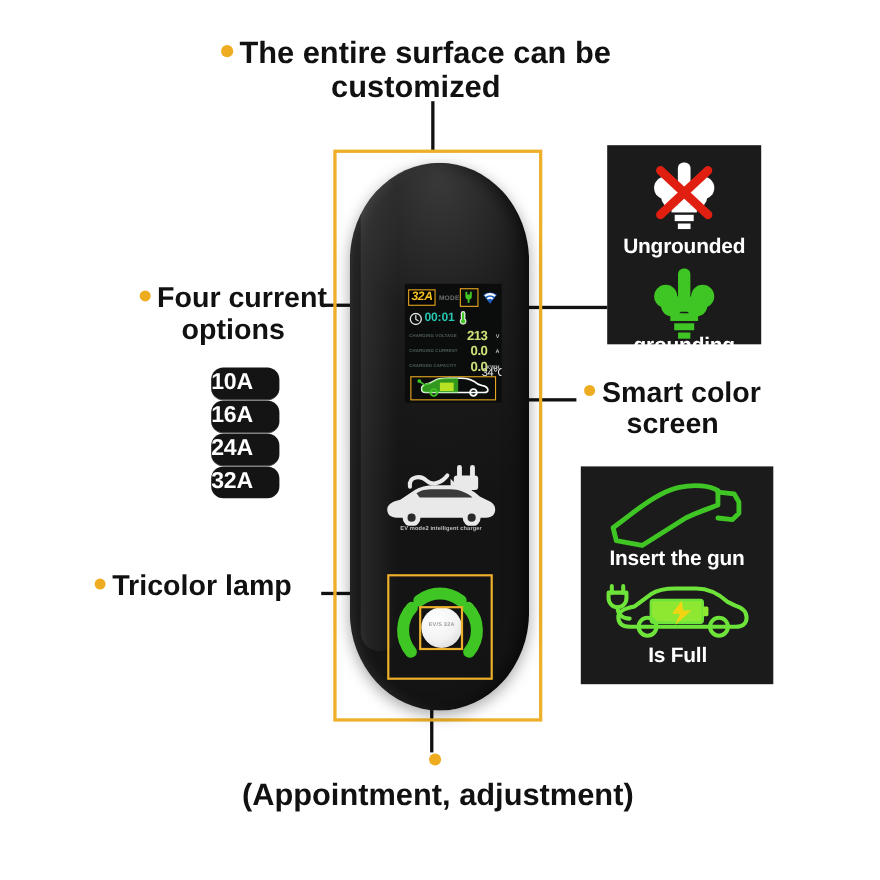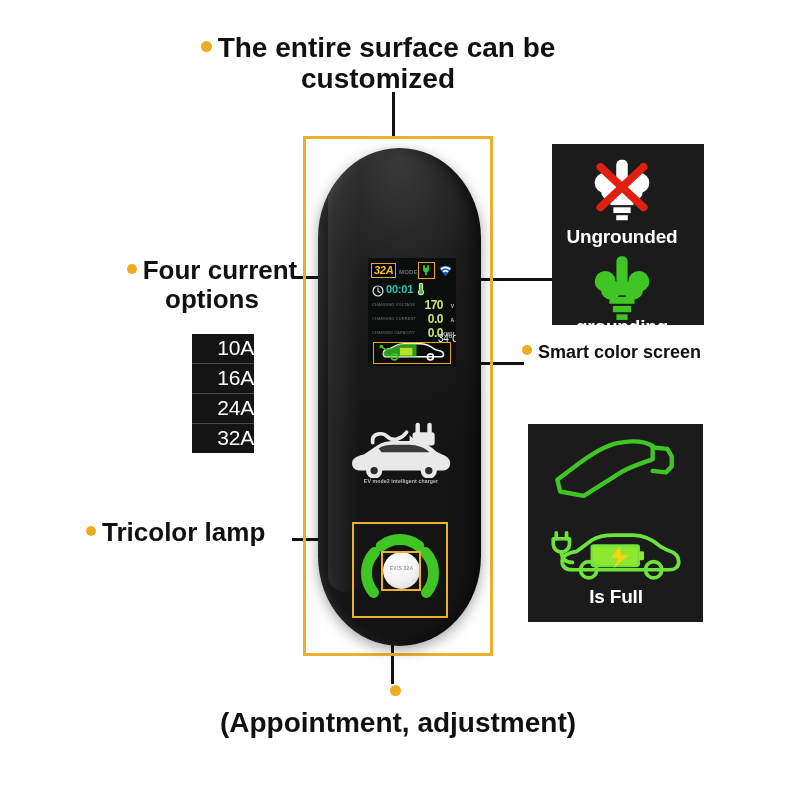--- a/index.html
+++ b/index.html
@@ -16,21 +16,21 @@
   .anno{position:absolute;color:#111;font-weight:bold;line-height:1.12;}
   .bullet{
     display:inline-block;width:11px;height:11px;border-radius:50%;
     background:#eeac21;vertical-align:middle;margin-right:6px;
     position:relative;top:-3px;
   }
   .bullet.sm{width:10px;height:10px;}
 
   #anno-top{left:198px;top:32px;width:360px;text-align:center;font-size:28px;}
   #anno-four{left:112px;top:256px;width:200px;text-align:center;font-size:26px;}
-  #anno-smart{left:514px;top:342px;width:195px;text-align:center;font-size:18px;}
+  #anno-smart{left:514px;top:342px;width:195px;text-align:center;font-size:26px;}
   #anno-tri{left:86px;top:518px;width:215px;text-align:left;font-size:26px;}
   #anno-touch{left:192px;top:676px;width:412px;text-align:center;font-size:28px;}
 
   
   .lead{position:absolute;background:#111;}
 
   
   #customize-frame{
     position:absolute;left:303px;top:136px;width:190px;height:520px;
     border:3px solid #eeb02a;box-sizing:border-box;background:transparent;
@@ -120,33 +120,34 @@
     box-shadow:0 1px 3px rgba(0,0,0,.6);
   }
   #touch-btn-text{
     position:absolute;left:0;top:13px;width:37px;text-align:center;
     color:#9a9a9a;font-size:5px;font-weight:bold;letter-spacing:.2px;
   }
 
   
   #current-list{position:absolute;left:192px;top:334px;width:62px;}
   .chip{
-    background:#141414;color:#fff;font-size:21px;font-weight:normal;
-    text-align:right;padding:2px 0 3px 0;border-bottom:1px solid #4a4a4a;
+    background:#141414;color:#fff;font-size:21px;font-weight:bold;
+    text-align:left;padding:2px 0 3px 0;border-bottom:1px solid #4a4a4a;
     letter-spacing:-.2px;
+    border-radius:11px;
   }
   .chip:last-child{border-bottom:none;}
 
   
   .card{position:absolute;background:#1b1b1b;}
   .card-cap{
     color:#ffffff;font-weight:bold;text-align:center;
     font-size:19px;letter-spacing:-.2px;
   }
-  #card-ground{left:552px;top:144px;width:140px;height:181px;padding-left:12px;}
+  #card-ground{left:552px;top:132px;width:140px;height:181px;}
   #card-gun{left:528px;top:424px;width:175px;height:198px;}
 
   #ground-icon-1{position:absolute;left:34px;top:10px;width:72px;height:72px;}
   #ground-cap-1{position:absolute;left:0;top:82px;width:140px;}
   #ground-icon-2{position:absolute;left:34px;top:108px;width:72px;height:70px;}
   #ground-cap-2{position:absolute;left:0;top:172px;width:140px;}
 
   #gun-icon{position:absolute;left:22px;top:10px;width:132px;height:68px;}
   #gun-cap-1{position:absolute;left:0;top:74px;width:175px;}
   #car-full-icon{position:absolute;left:16px;top:100px;width:144px;height:62px;}
@@ -233,21 +234,21 @@
             <circle cx="7" cy="14.5" r="4.3" fill="#e8e8e8"></circle>
             <rect x="5.6" y="3" width="2.8" height="11" fill="#3fc624"></rect>
             <circle cx="7" cy="14.5" r="2.9" fill="#3fc624"></circle>
           </svg>
         </div>
         <div id="temp-val">34℃</div>
       </div>
 
       <div class="data-row" id="row-v">
         <span class="data-lbl">CHARGING VOLTAGE</span>
-        <span class="data-val">170</span>
+        <span class="data-val">213</span>
         <span class="data-unit">V</span>
       </div>
       <div class="data-row" id="row-a">
         <span class="data-lbl">CHARGING CURRENT</span>
         <span class="data-val">0.0</span>
         <span class="data-unit">A</span>
       </div>
       <div class="data-row" id="row-k">
         <span class="data-lbl">CHARGED CAPACITY</span>
         <span class="data-val">0.0</span>
@@ -343,20 +344,21 @@
 
   <div class="card" id="card-gun">
     <div id="gun-icon">
       <svg width="132" height="68" viewBox="0 0 180 92">
         <g fill="none" stroke="#3fc624" stroke-width="6" stroke-linejoin="round" stroke-linecap="round">
           <path d="M14 78 L10 62 L34 44 C52 30 72 16 92 12 C112 8 130 10 140 16 L140 34 C130 38 116 42 100 50 L46 84 Z"></path>
           <path d="M140 18 L160 20 L166 30 L166 44 L158 52 L140 50"></path>
         </g>
       </svg>
     </div>
+    <div class="card-cap" id="gun-cap-1">Insert the gun</div>
 
     <div id="car-full-icon">
       <svg width="144" height="62" viewBox="0 0 190 84">
         <g fill="none" stroke="#6ee33a" stroke-width="5" stroke-linecap="round" stroke-linejoin="round">
           <path d="M14 12 v8 M28 12 v8"></path>
           <path d="M10 20 h22 v7 a11 11 0 0 1 -22 0 z"></path>
           <path d="M21 38 C21 48 28 52 36 52"></path>
         </g>
         <path d="M36 62 C26 62 22 57 22 50 C22 43 30 39 42 37 L62 22 C70 17 80 15 92 15 L118 15 C132 15 146 22 156 31 L166 36 C176 39 180 44 180 51 C180 58 175 62 167 62 Z" fill="none" stroke="#6ee33a" stroke-width="5" stroke-linejoin="round"></path>
         <rect x="62" y="29" width="64" height="28" rx="3" fill="#8ee832" stroke="#6ee33a" stroke-width="3"></rect>

